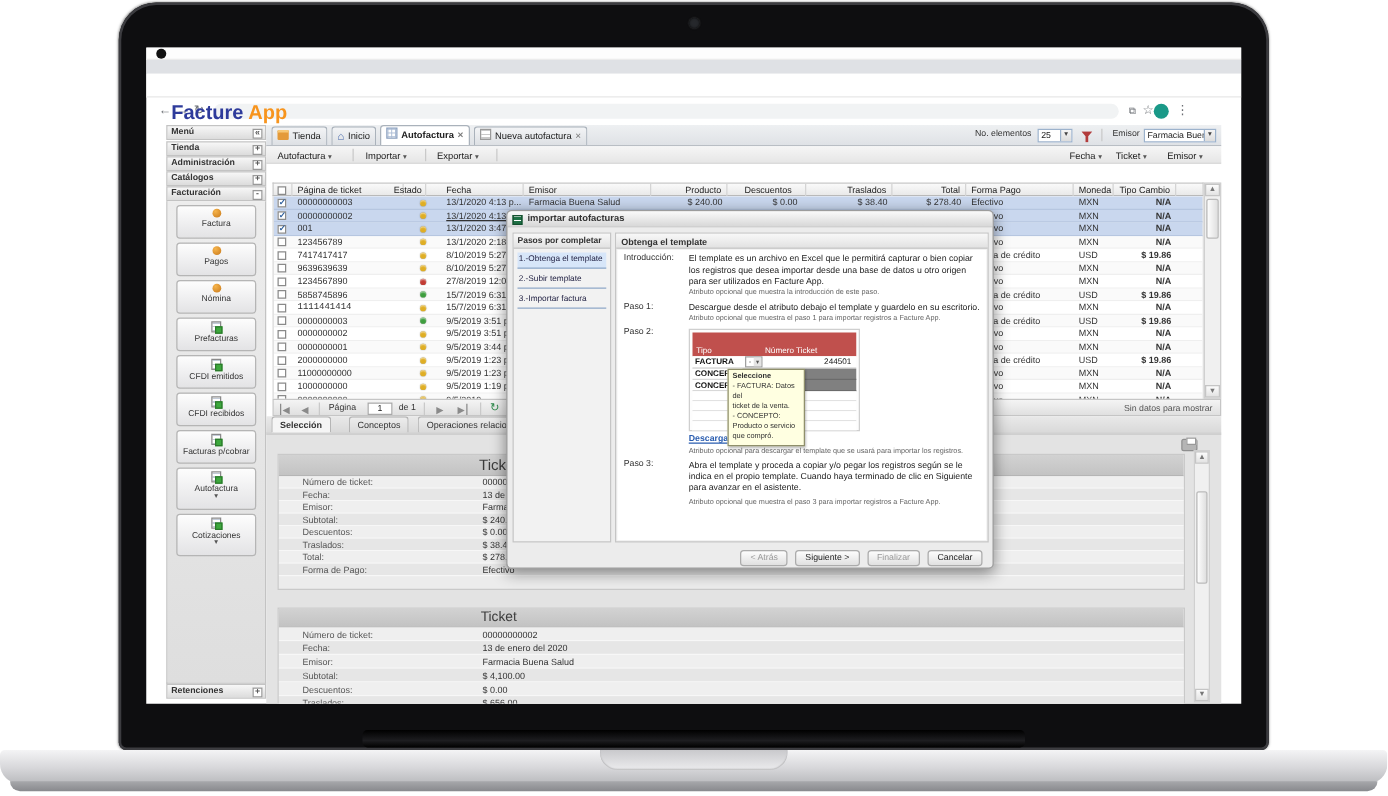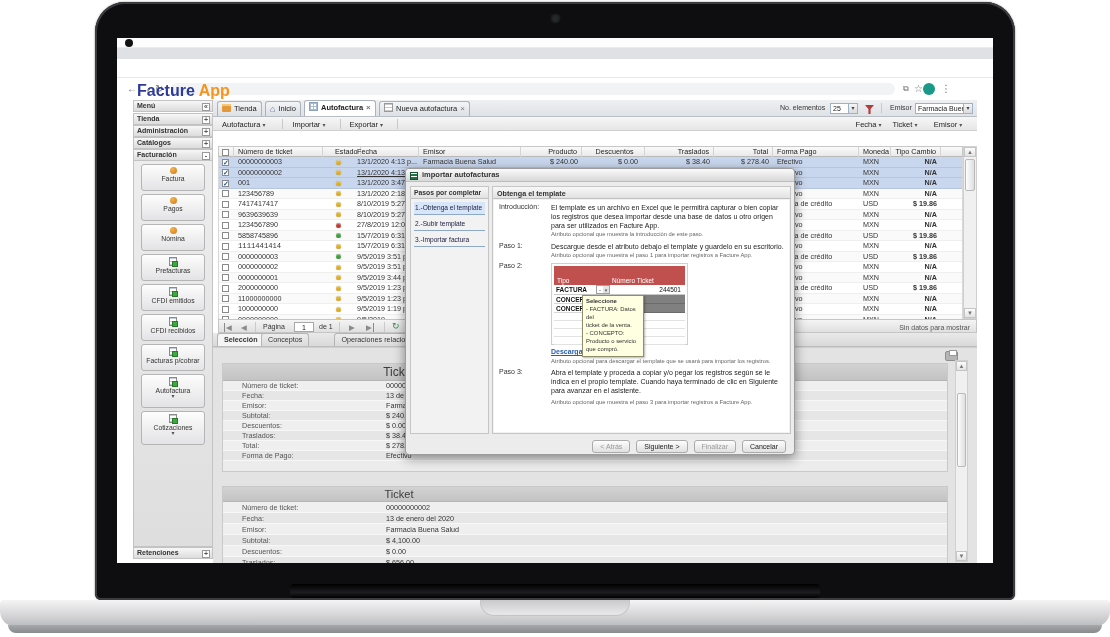--- a/index.html
+++ b/index.html
@@ -201,22 +201,22 @@
         <div class="tbbtn" style="left: 716.8px;">Emisor <span class="dar">▾</span></div>
         <div class="tbbtn" style="left: 675.6px;">Ticket <span class="dar">▾</span></div>
         <div class="tbbtn" style="left: 638.6px;">Fecha <span class="dar">▾</span></div>
       </div>
 
 
     <div id="gridhead" class="abs">
         <div class="hc" style="left: 0px; width: 15px;">
           <div class="cb" style="left: 3px;"></div>
         </div>
-        <div class="hc" style="left: 15px; width: 89px;">Número de ticket</div>
-        <div class="hc" style="left: 112px; width: 30px; ">Estado</div>
+        <div class="hc" style="left: 15px; width: 89px;">Página de ticket</div>
+        <div class="hc" style="left: 92px; width: 30px; ">Estado</div>
         <div class="hc" style="left: 134px; width: 66px;">Fecha</div>
         <div class="hc" style="left: 200px; width: 102px;">Emisor</div>
         <div class="hc" style="left: 302px; width: 61px; text-align: right;">Producto</div>
         <div class="hc" style="left: 366px; width: 60px; text-align: center;">Descuentos</div>
         <div class="hc" style="left: 423px; width: 72px; text-align: right;">Traslados</div>
         <div class="hc" style="left: 495px; width: 59px; text-align: right;">Total</div>
         <div class="hc" style="left: 554px; width: 86px;">Forma Pago</div>
         <div class="hc" style="left: 640px; width: 32px;">Moneda</div>
         <div class="hc" style="left: 672px; width: 50px; text-align: right;">Tipo Cambio</div>
         <div class="hc" style="left: 722px; width: 23px;"></div>
@@ -528,21 +528,21 @@
       <span class="tbsep" style="left:120px;top:2px"></span>
       <span class="pgi" style="left:130px">▶</span>
       <span class="pgi" style="left:147px;border-right:1.5px solid #8a8a8a;padding-right:1px">▶</span>
       <span class="tbsep" style="left:165px;top:2px"></span>
       <span class="abs" style="left:173px;top:1px;color:#2f8a4c;font-size:9px">↻</span>
       <span class="abs" style="right:6px;top:3.5px;color:#555">Sin datos para mostrar</span>
     </div>
 
     <div id="bottomtabs" class="abs">
         <div class="btab active" style="left: 4px;">Selección</div>
-        <div class="btab" style="left: 48px;">Conceptos</div>
+        <div class="btab" style="left: 66px;">Conceptos</div>
         <div class="btab" style="left: 121.4px;">Operaciones relacionadas</div>
       </div>
     <div id="bottomregion" class="abs">
       <div id="printer" class="abs"></div>
       <div id="panels">
           <div class="tpanel" style="top: 15px; height: 109px;">
             <div class="tphead" style="height: 17px;">
               <div class="tptitle" style="font-size: 12px; line-height: 17px;">Ticket</div>
             </div>
             <div class="tprow" style="height: 10px; background: rgb(239, 239, 239);">

